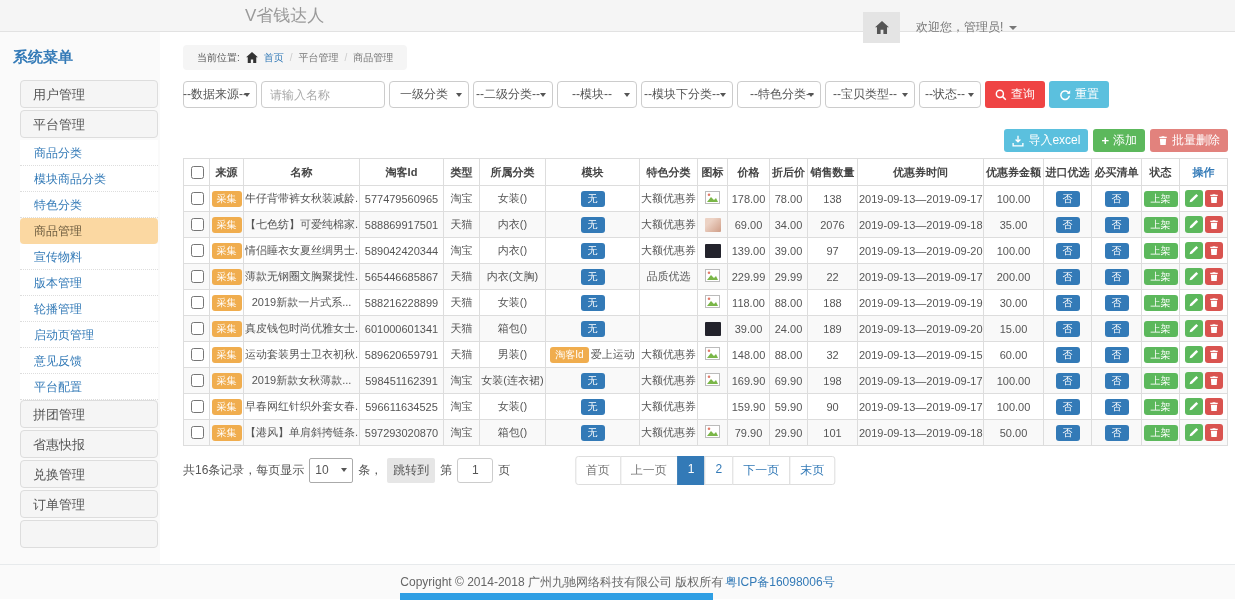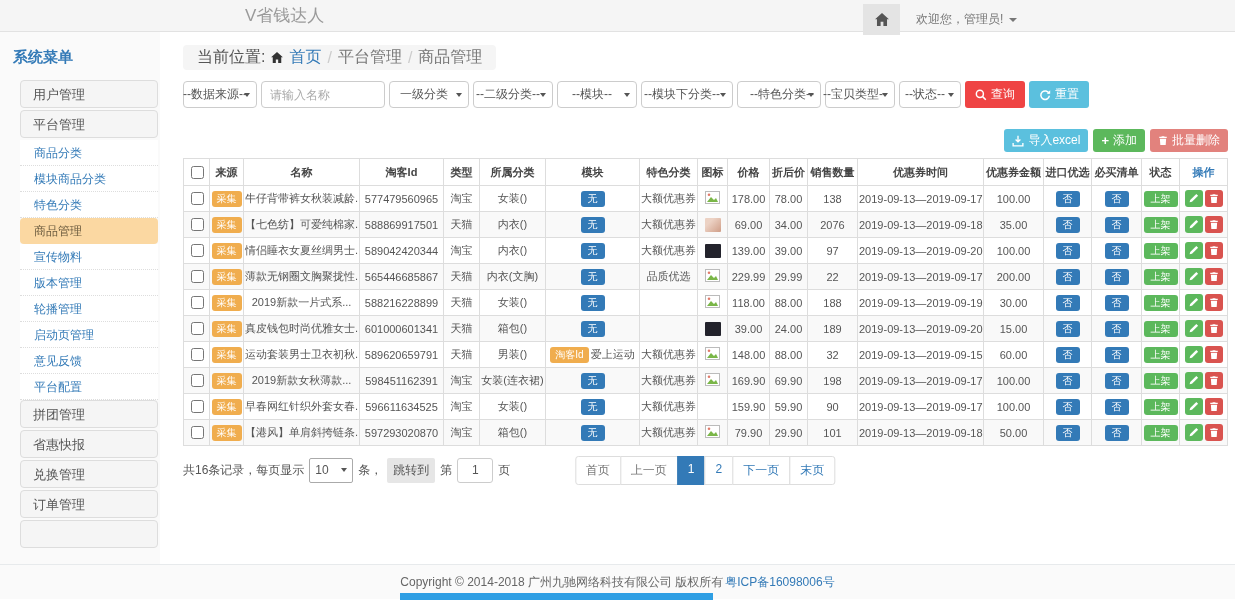--- a/index.html
+++ b/index.html
@@ -5,37 +5,37 @@
   * { box-sizing: border-box; }
   html,body { margin:0; padding:0; }
   body {
     width:1235px; height:600px; position:relative; overflow:hidden;
     background:#fff; font-family:"Liberation Sans","DejaVu Sans",sans-serif;
     color:#555;
   }
   
   .topbar { height:32px; background:#f5f5f5; border-bottom:1px solid #e2e2e2; position:relative; }
   .topbar-title { position:absolute; left:245px; top:0; line-height:31px; font-size:17px; color:#9a9a9a; }
-  .topbar-right { position:absolute; left:863px; top:4px; height:31px; display:flex; align-items:center; }
+  .topbar-right { position:absolute; left:863px; top:12px; height:31px; display:flex; align-items:center; }
   .home-box { width:37px; height:31px; background:#e4e4e4; display:flex; align-items:center; justify-content:center; cursor:pointer; }
   .welcome { margin-left:16px; font-size:12px; color:#777; display:flex; align-items:center; gap:6px; cursor:pointer; }
   .caret { width:0; height:0; border-left:4px solid transparent; border-right:4px solid transparent; border-top:4px solid #777; display:inline-block; }
   
   .layout { display:flex; height:532px; }
   aside { width:190px; background:#fafafa; padding:12px 2px 0 13px; overflow:hidden; }
   .sb-title { color:#337ab7; font-weight:bold; font-size:15px; margin:4px 0 13px 0; }
   .sb-section { height:28px; line-height:27px; background:#f5f5f5; border:1px solid #ddd; border-radius:4px;
     color:#555; font-size:13px; padding-left:12px; margin:0 0 2px 7px; cursor:pointer; }
   .sb-sub { height:26px; line-height:26px; font-size:12px; color:#337ab7; padding-left:14px; margin-left:7px;
     border-bottom:1px dotted #ddd; background:#fff; cursor:pointer; white-space:nowrap; }
   .sb-sub.active { background:#fbd8a2; border-radius:4px; color:#6b5b3e; border-bottom:1px solid transparent; }
   main { flex:1; padding:13px 7px 0 23px; }
   
   .breadcrumb { display:inline-flex; align-items:center; gap:6px; background:#f5f5f5; border-radius:4px;
-    padding:0 14px; height:25px; font-size:16px; color:#555; }
+    padding:0 14px; height:25px; font-size:10px; color:#555; }
   .bc-home { color:#337ab7; cursor:pointer; }
   .bc-sep { color:#ccc; }
   .bc-item { color:#777; }
   
   .filters { display:flex; gap:4px; margin-top:11px; align-items:center; }
   .sel { height:27px; border:1px solid #ccc; border-radius:4px; background:#fff; display:flex; align-items:center;
     justify-content:center; font-size:12px; color:#555; padding:0 16px 0 6px; position:relative; cursor:pointer; white-space:nowrap; }
   .sel .sel-caret { position:absolute; right:6px; top:11px; border-left:3.5px solid transparent; border-right:3.5px solid transparent; border-top:4px solid #555; width:0; height:0; }
   .txt-input { height:27px; border:1px solid #ccc; border-radius:4px; padding:0 8px; font-size:12px; width:124px; color:#555; outline:none; }
   .txt-input::placeholder { color:#aaa; }
@@ -163,21 +163,21 @@
           <span class="sel-caret"></span>
         </div>
         <div class="sel" style="width: 92px;">
           <span>--模块下分类--</span>
           <span class="sel-caret"></span>
         </div>
         <div class="sel" style="width: 84px; padding-left: 22px;">
           <span>--特色分类--</span>
           <span class="sel-caret"></span>
         </div>
-        <div class="sel" style="width: 70px;">
+        <div class="sel" style="width: 90px;">
           <span>--宝贝类型--</span>
           <span class="sel-caret"></span>
         </div>
         <div class="sel" style="width: 62px;">
           <span>--状态--</span>
           <span class="sel-caret"></span>
         </div>
         <button class="btn btn-primary">
           <svg width="12" height="12" viewBox="0 0 16 16">
             <circle cx="6.5" cy="6.5" r="4.7" fill="none" stroke="#fff" stroke-width="2"></circle>

